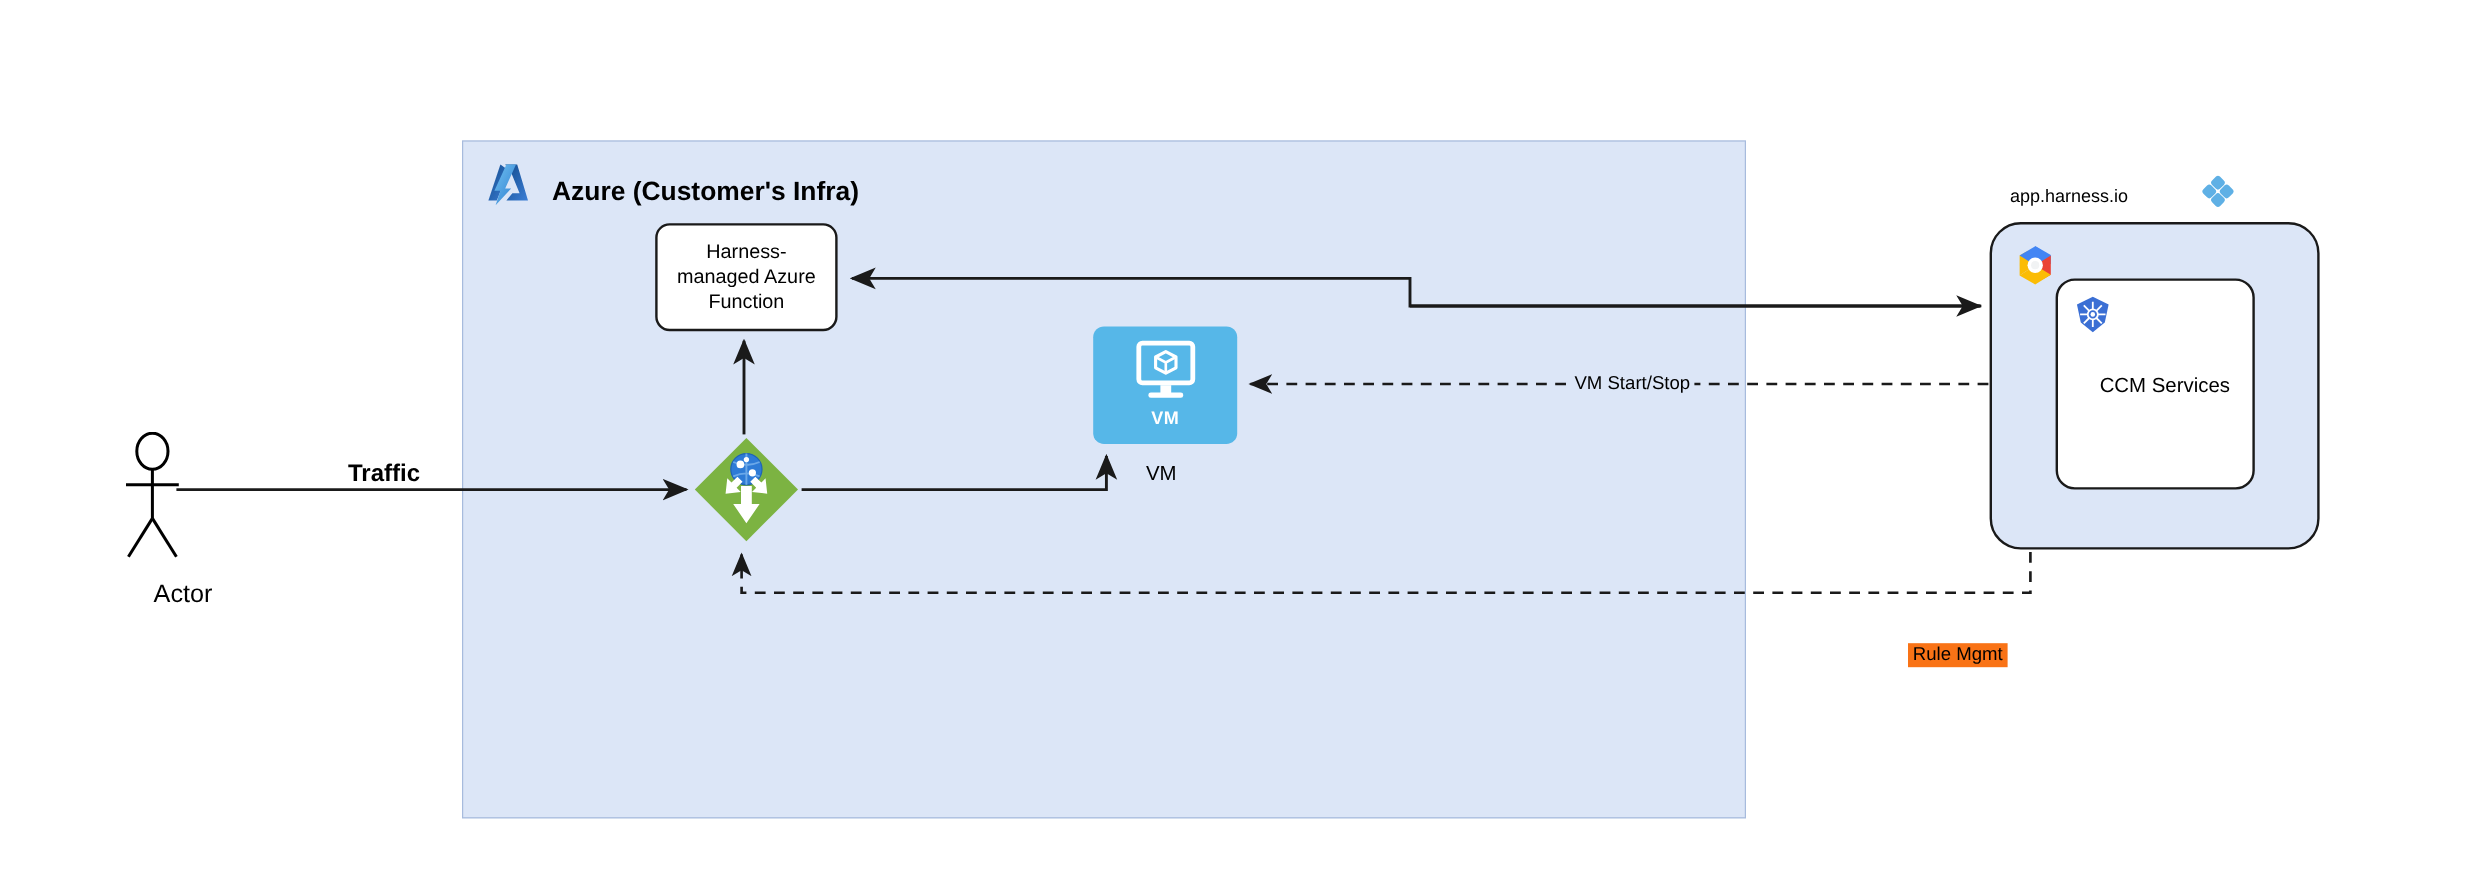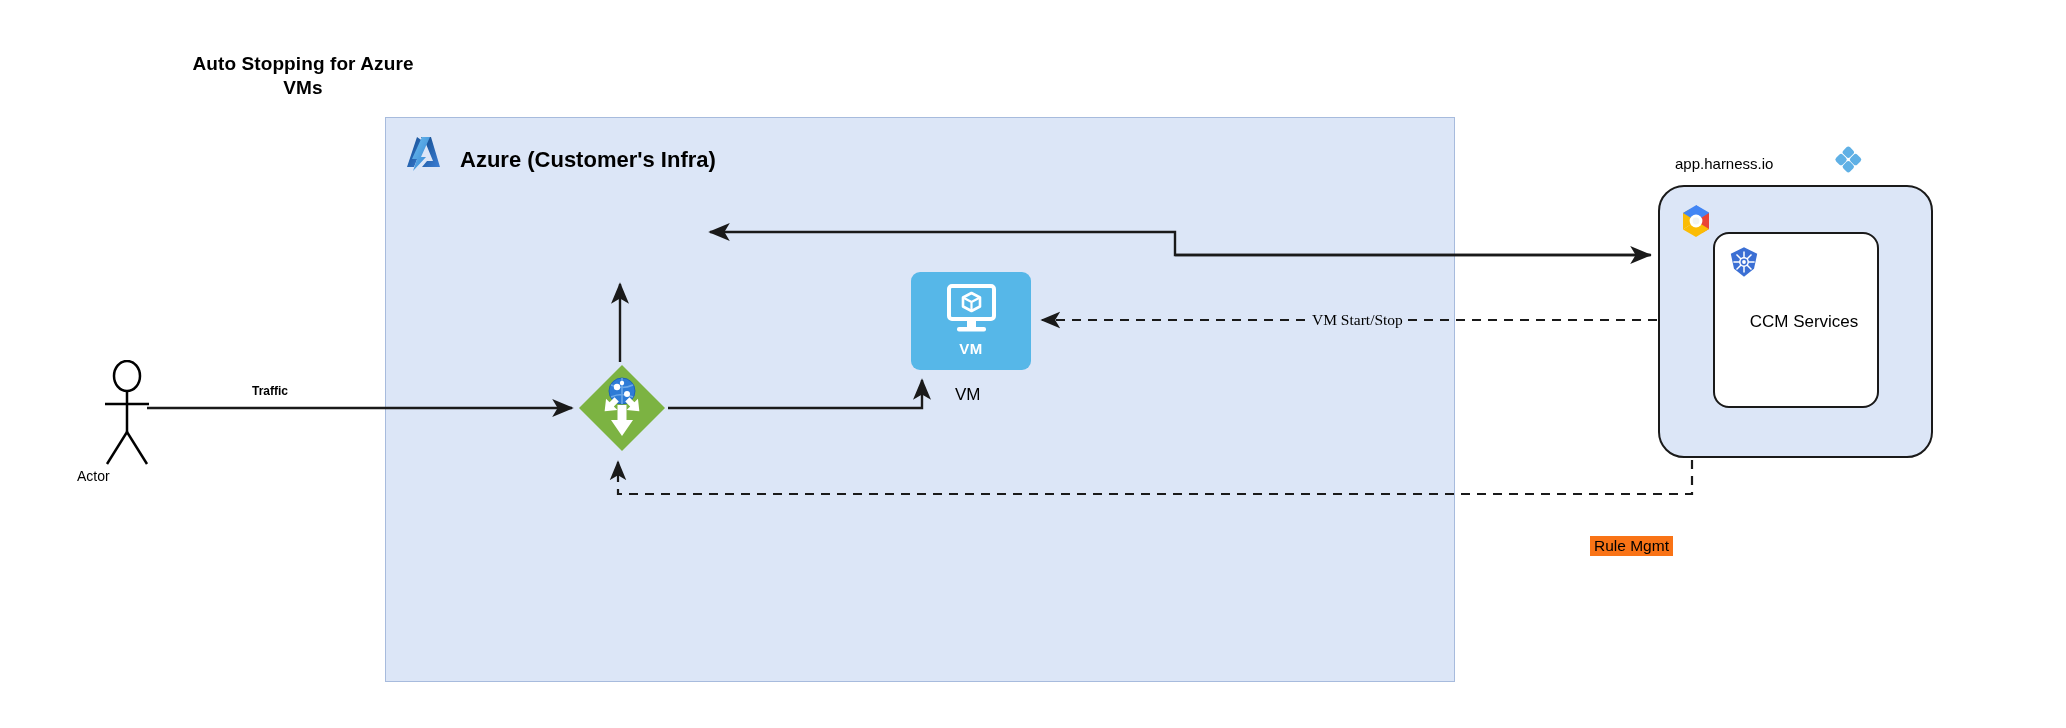--- a/index.html
+++ b/index.html
@@ -106,31 +106,31 @@
     width: 216px;
     text-align: center;
     font-size: 17px;
     line-height: 22px;
   }
 
   
   #actor-node { left: 97px; top: 360px; width: 60px; height: 110px; }
   #actor-label {
     left: 77px;
-    top: 468px;
+    top: 484px;
     width: 100px;
-    text-align: left;
-    font-size: 14px;
+    text-align: right;
+    font-size: 21px;
   }
   #traffic-label {
     left: 190px;
     top: 384px;
     width: 160px;
-    text-align: center;
-    font-size: 12px;
+    text-align: right;
+    font-size: 20px;
     font-weight: bold;
   }
 
   
   #harness-container {
     left: 1658px;
     top: 185px;
     width: 275px;
     height: 273px;
     background: #dce6f7;
@@ -170,42 +170,40 @@
   
   .edge-label {
     font-size: 15.5px;
     white-space: nowrap;
     padding: 1px 4px;
   }
   #vm-startstop-label {
     left: 1308px;
     top: 310px;
     background: #dce6f7;
-    font-family: Liberation Serif, serif;
   }
   #rule-mgmt-label {
     left: 1590px;
     top: 536px;
     background: #f97316;
   }
 
   
   #edges {
     left: 0; top: 0;
     width: 2066px;
     height: 728px;
     pointer-events: none;
   }
 </style>
 </head>
 <body>
 
 <div id="canvas">
 
-  <div class="abs" id="diagram-title">Auto Stopping for Azure<br>VMs</div>
 
   <div class="abs" id="azure-container"></div>
 
   <svg class="abs" id="azure-logo" viewBox="0 0 44 44">
     <defs>
       <linearGradient id="azg1" x1="0" y1="0" x2="1" y2="1">
         <stop offset="0" stop-color="#114a8b"></stop>
           <stop offset="1" stop-color="#3d7fd6"></stop>
       </linearGradient>
       <linearGradient id="azg2" x1="0" y1="0" x2="1" y2="1">
@@ -214,20 +212,23 @@
       </linearGradient>
     </defs>
     <path d="M17 4 L7 34 L14 34 L24 9 Z" fill="url(#azg1)"></path>
     <path d="M21 4 L34 4 L34 34 L27 34 L27 13 L17 38 L10 38 Z" fill="url(#azg2)" opacity="0"></path>
     <path d="M21 4 L31 4 L40 34 L22 34 L27 28 L33 28 L26 11 Z" fill="url(#azg1)"></path>
     <path d="M22 4 L30 4 L21 24 L26 24 L13 38 L17 26 L12 26 Z" fill="url(#azg2)"></path>
   </svg>
 
   <div class="abs" id="azure-label">Azure (Customer's Infra)</div>
 
+  <div class="abs" id="azure-function-box">
+    <div id="azure-function-label">Harness-<br>managed Azure<br>Function</div>
+  </div>
 
   <div class="abs" id="vm-node">
     <svg class="abs" id="vm-icon-glyph" viewBox="0 0 120 62">
       <rect x="38" y="6" width="45" height="33" rx="3" fill="none" stroke="#ffffff" stroke-width="4"></rect>
       <rect x="56" y="41" width="9" height="7" fill="#ffffff"></rect>
       <rect x="46" y="47" width="29" height="4.5" rx="2" fill="#ffffff"></rect>
       <path d="M60.5 13 L69 17.5 L69 26.5 L60.5 31 L52 26.5 L52 17.5 Z" fill="none" stroke="#ffffff" stroke-width="2.6" stroke-linejoin="round"></path>
       <path d="M52 17.5 L60.5 22 L69 17.5 M60.5 22 L60.5 31" fill="none" stroke="#ffffff" stroke-width="2.2"></path>
     </svg>
     <div class="abs" id="vm-inner-label">VM</div>

